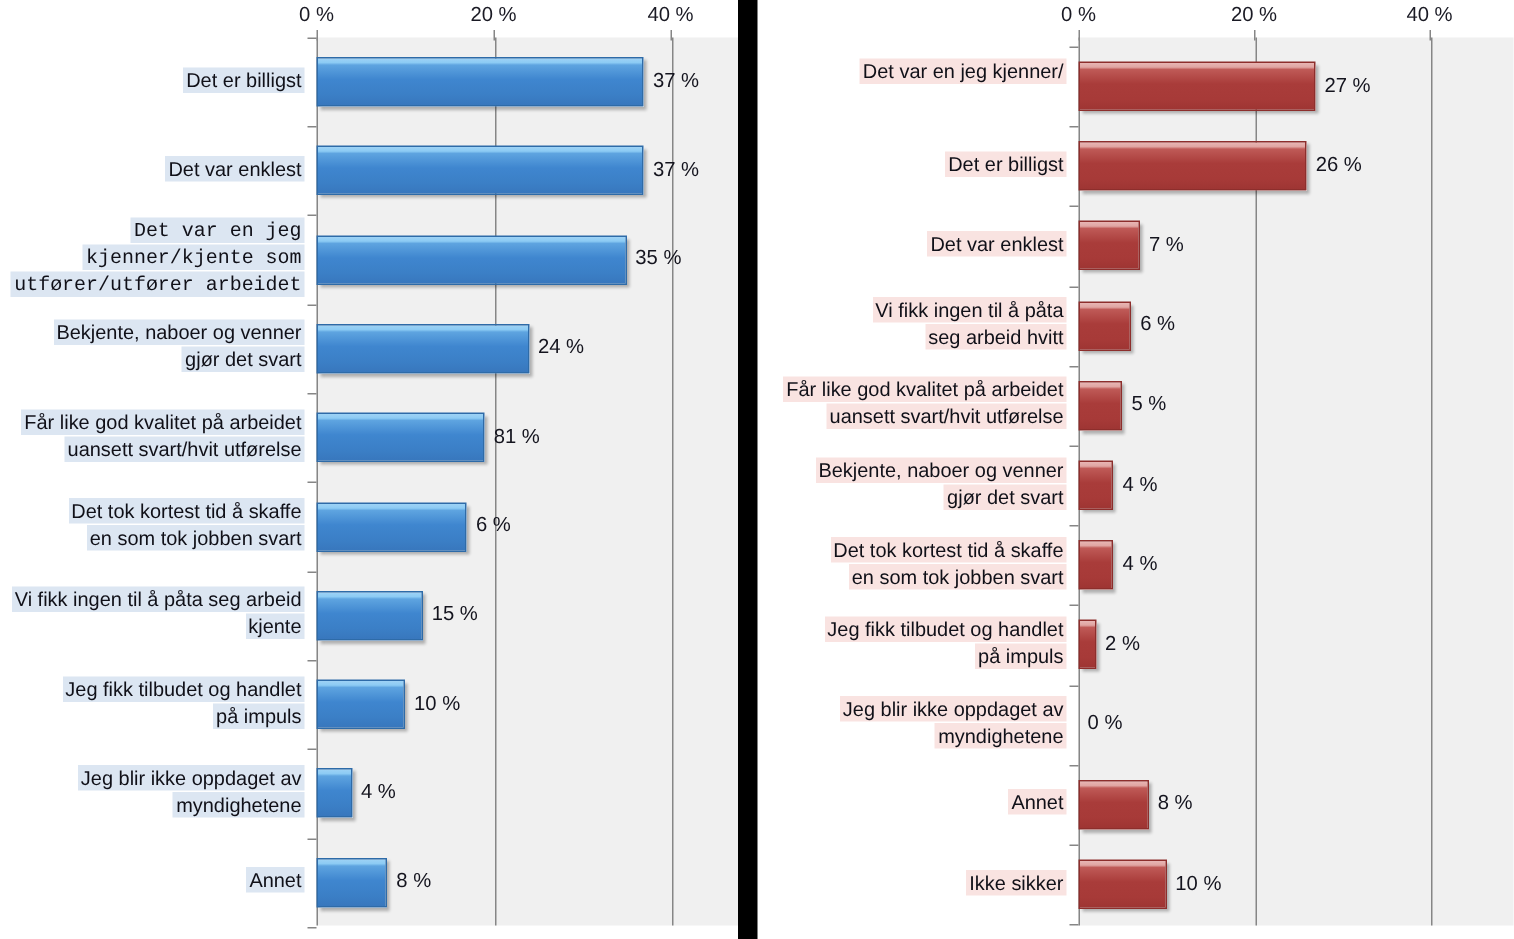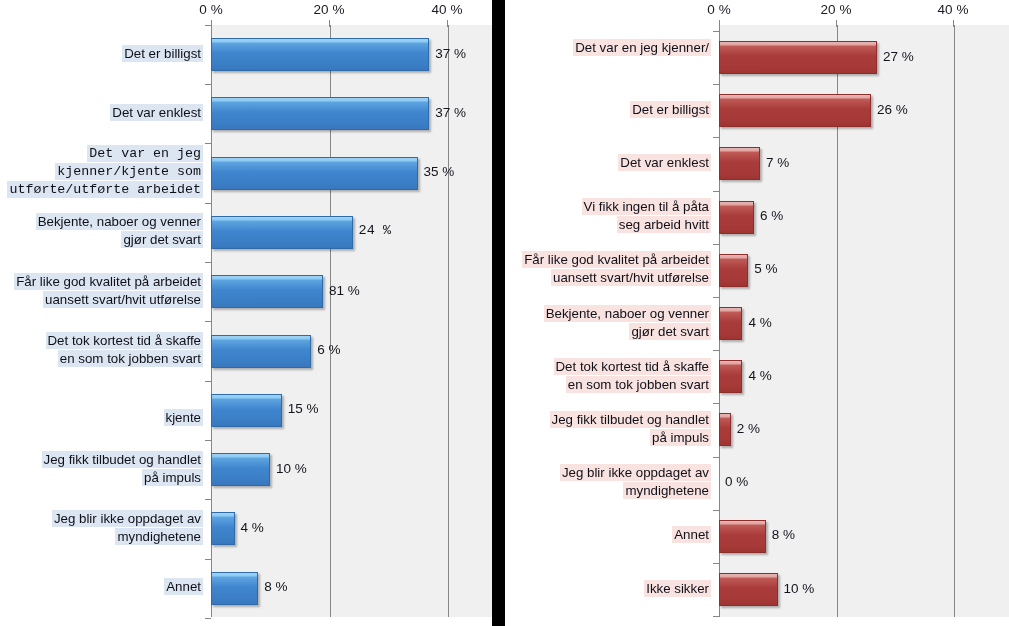--- a/index.html
+++ b/index.html
@@ -171,45 +171,45 @@
           <div class="bar blue" style="left: 211px; top: 38px; width: 218.3px;"></div>
           <div class="value-label" style="left: 435.3px; top: 45.5px;">37 %</div>
         </div>
         <div class="row" style="top: 0px;">
           <div class="cat-label" style="top: 103.8px;"><span class="hl">Det var enklest</span></div>
           <div class="cat-tick" style="left: 205px; top: 84.15px;"></div>
           <div class="bar blue" style="left: 211px; top: 97.3px; width: 218.3px;"></div>
           <div class="value-label" style="left: 435.3px; top: 104.8px;">37 %</div>
         </div>
         <div class="row" style="top: 0px;">
-          <div class="cat-label" style="top: 145.1px; font-family: Liberation Mono, monospace;"><span class="hl">Det var en jeg</span><br><span class="hl">kjenner/kjente som</span><br><span class="hl">utførte/utførte arbeidet</span></div>
+          <div class="cat-label" style="top: 145.1px; font-family: Liberation Mono, monospace;"><span class="hl">Det var en jeg</span><br><span class="hl">kjenner/kjente som</span><br><span class="hl">utfører/utfører arbeidet</span></div>
           <div class="cat-tick" style="left: 205px; top: 143.45px;"></div>
           <div class="bar blue" style="left: 211px; top: 156.6px; width: 206.5px;"></div>
           <div class="value-label" style="left: 423.5px; top: 164.1px;">35 %</div>
         </div>
         <div class="row" style="top: 0px;">
           <div class="cat-label" style="top: 213.4px;"><span class="hl">Bekjente, naboer og venner</span><br><span class="hl">gjør det svart</span></div>
           <div class="cat-tick" style="left: 205px; top: 202.75px;"></div>
           <div class="bar blue" style="left: 211px; top: 215.9px; width: 141.6px;"></div>
-          <div class="value-label" style="left: 358.6px; top: 223.4px; font-family: Liberation Mono, monospace;">24 %</div>
+          <div class="value-label" style="left: 358.6px; top: 223.4px;">24 %</div>
         </div>
         <div class="row" style="top: 0px;">
           <div class="cat-label" style="top: 272.7px;"><span class="hl">Får like god kvalitet på arbeidet</span><br><span class="hl">uansett svart/hvit utførelse</span></div>
           <div class="cat-tick" style="left: 205px; top: 262.05px;"></div>
           <div class="bar blue" style="left: 211px; top: 275.2px; width: 112.1px;"></div>
           <div class="value-label" style="left: 329.1px; top: 282.7px;">81 %</div>
         </div>
         <div class="row" style="top: 0px;">
           <div class="cat-label" style="top: 332px;"><span class="hl">Det tok kortest tid å skaffe</span><br><span class="hl">en som tok jobben svart</span></div>
           <div class="cat-tick" style="left: 205px; top: 321.35px;"></div>
           <div class="bar blue" style="left: 211px; top: 334.5px; width: 100.3px;"></div>
           <div class="value-label" style="left: 317.3px; top: 342px;">6 %</div>
         </div>
         <div class="row" style="top: 0px;">
-          <div class="cat-label" style="top: 391.3px;"><br><span class="hl">kjente</span></div>
+          <div class="cat-label" style="top: 391.3px;"><span class="hl">Vi fikk ingen til å påta seg arbeid</span><br><span class="hl">kjente</span></div>
           <div class="cat-tick" style="left: 205px; top: 380.65px;"></div>
           <div class="bar blue" style="left: 211px; top: 393.8px; width: 70.8px;"></div>
           <div class="value-label" style="left: 287.8px; top: 401.3px;">15 %</div>
         </div>
         <div class="row" style="top: 0px;">
           <div class="cat-label" style="top: 450.6px;"><span class="hl">Jeg fikk tilbudet og handlet</span><br><span class="hl">på impuls</span></div>
           <div class="cat-tick" style="left: 205px; top: 439.95px;"></div>
           <div class="bar blue" style="left: 211px; top: 453.1px; width: 59px;"></div>
           <div class="value-label" style="left: 276px; top: 460.6px;">10 %</div>
         </div>

